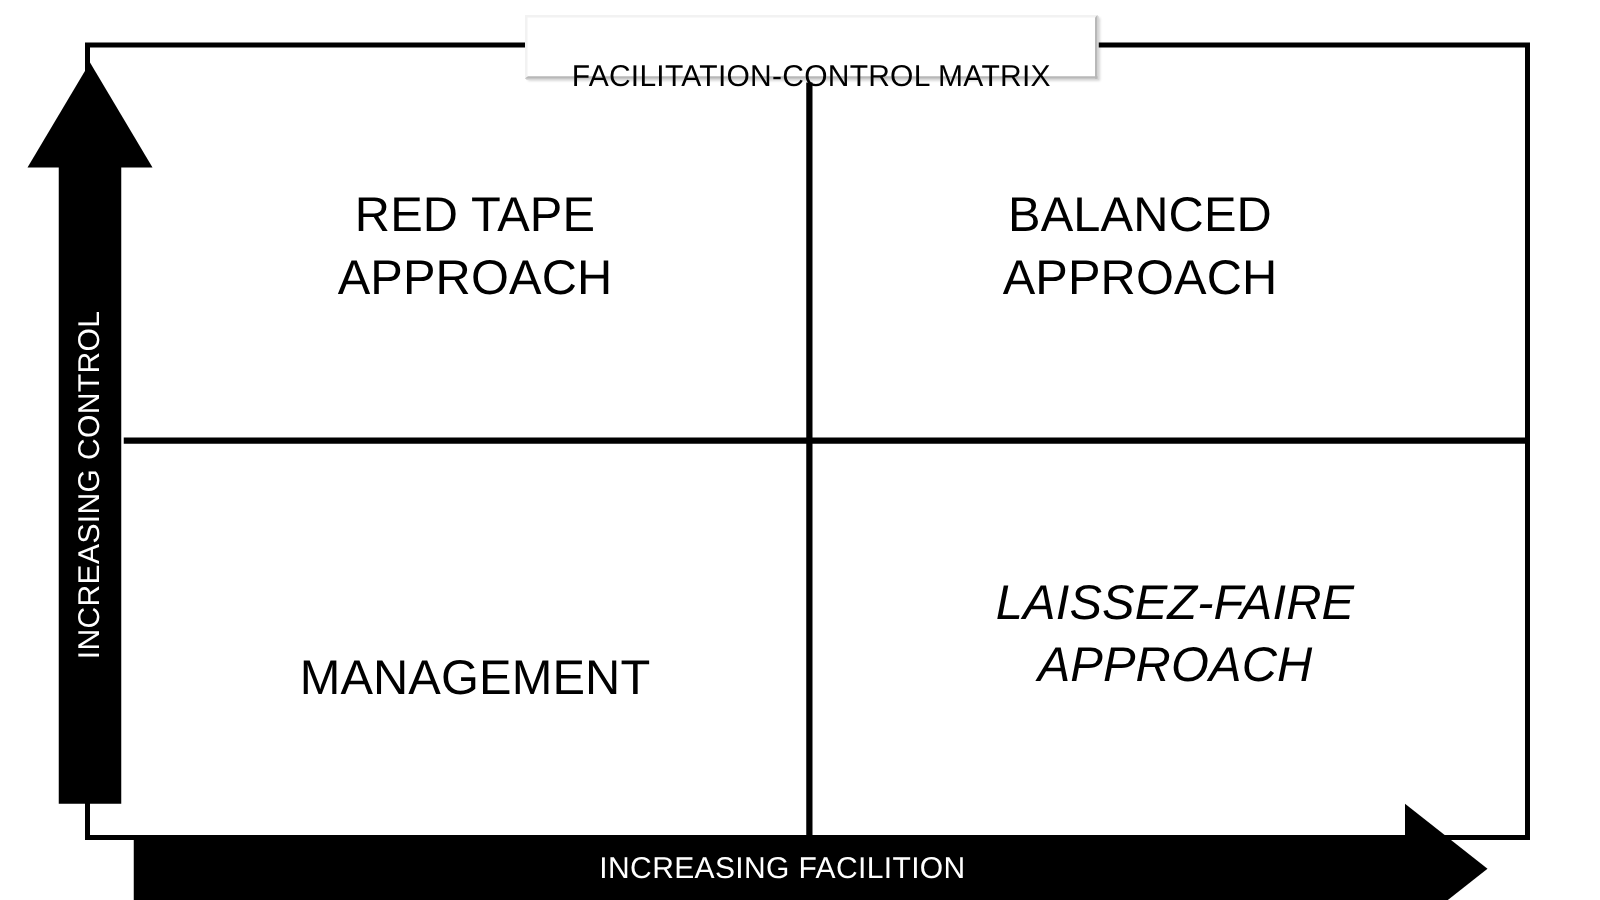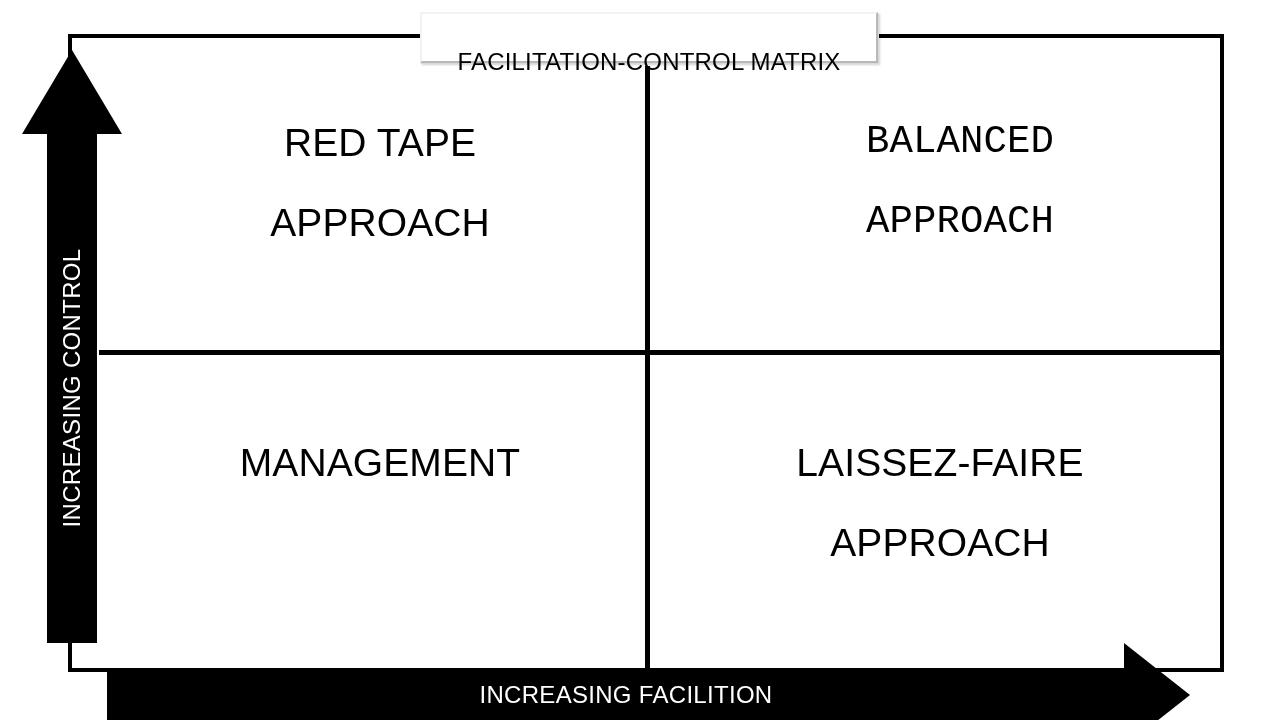--- a/index.html
+++ b/index.html
@@ -50,32 +50,32 @@
     height: 5px;
     background: #000000;
   }
 
   
   .quadrant {
     position: absolute;
     display: flex;
     flex-direction: column;
     align-items: center;
-    justify-content: space-between;
+    justify-content: flex-end;
     text-align: center;
     color: #000000;
     font-size: 39px;
     line-height: 1.28;
     letter-spacing: 0.1px;
     white-space: nowrap;
   }
   .q-tl { left: 130px;  top: 118px; width: 500px; height: 130px; }
-  .q-tr { left: 700px;  top: 118px; width: 520px; height: 130px; font-family: Liberation Mono, monospace; }
+  .q-tr { left: 652px;  top: 118px; width: 520px; height: 130px; }
   .q-bl { left: 130px;  top: 438px; width: 500px; height: 130px; }
-  .q-br { left: 680px;  top: 438px; width: 520px; height: 130px; }
+  .q-br { left: 680px;  top: 428px; width: 520px; height: 130px; font-style: italic; }
 
   .quadrant .line { display: block; }
 
   
   .v-arrow {
     position: absolute;
     left: 22px;
     top: 50px;
     width: 100px;
     height: 593px;

